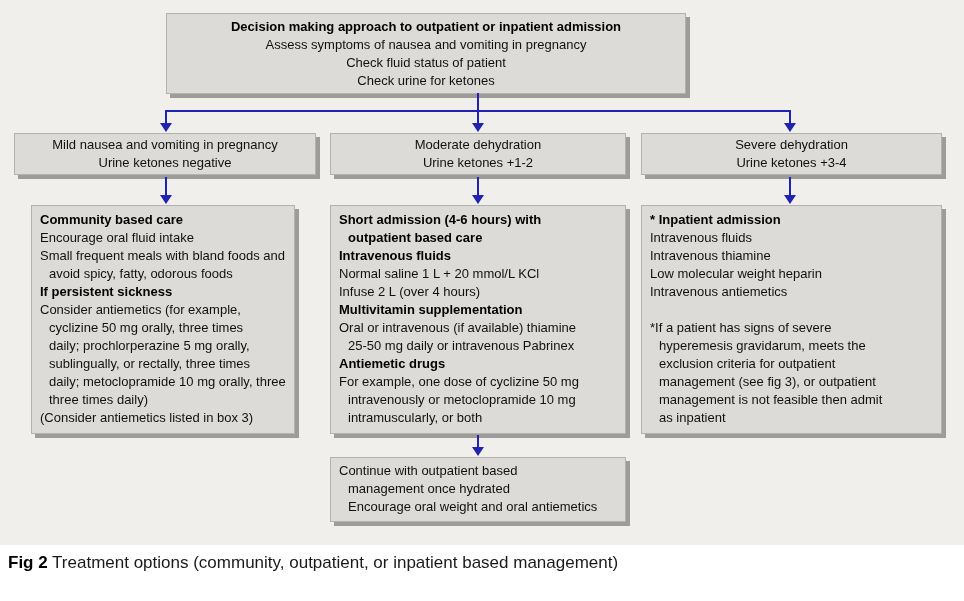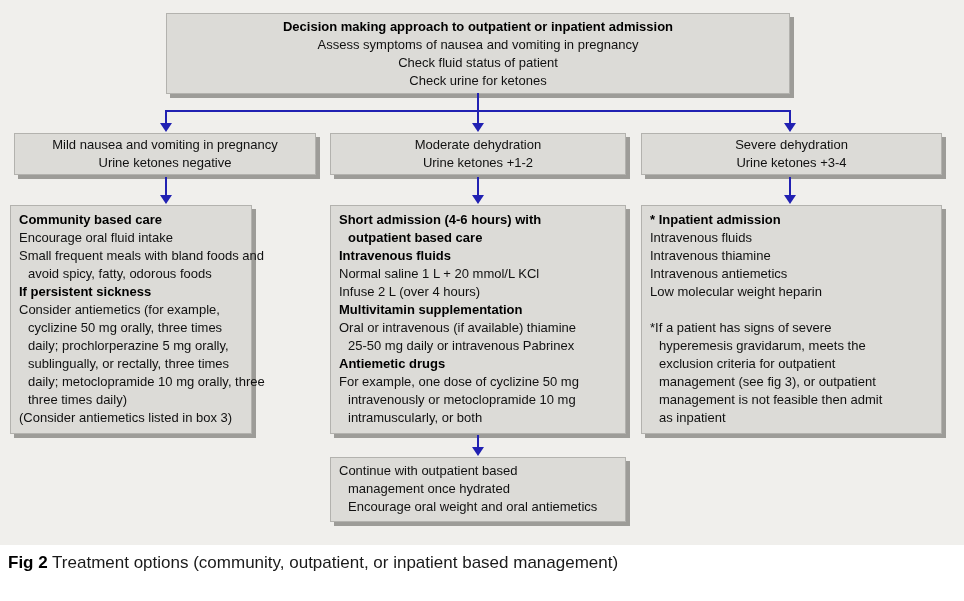--- a/index.html
+++ b/index.html
@@ -21,21 +21,21 @@
     border:1px solid var(--box-border);
     box-shadow:4px 4px 0 var(--box-shadow);
     color:var(--text);
     font-size:13px;
     box-sizing:border-box;
   }
   .line{line-height:18px;min-height:18px;white-space:nowrap;}
   .bold{font-weight:bold;color:#000;}
   .indent{padding-left:9px;}
   .center{text-align:center;}
-  .top-box{left:166px;top:13px;width:624px;padding:4px 6px 3px 6px;}
+  .top-box{left:166px;top:13px;width:520px;padding:4px 6px 3px 6px;}
   .label-box{top:133px;height:42px;display:flex;flex-direction:column;justify-content:center;padding:0 0;}
   .content-box{top:205px;padding:5px 6px 6px 8px;}
   .reassess-box{left:330px;top:457px;width:296px;padding:4px 6px 5px 8px;}
   .vline{position:absolute;width:2px;background:var(--arrow);}
   .hline{position:absolute;height:2px;background:var(--arrow);}
   .ahead{
     position:absolute;width:0;height:0;
     border-left:6px solid transparent;
     border-right:6px solid transparent;
     border-top:9px solid var(--arrow);
@@ -79,21 +79,21 @@
       <div class="line center">Urine ketones +3-4</div>
     </div>
 
     <div class="vline" style="left:165px;top:177px;height:18px;"></div>
     <div class="ahead" style="left:160px;top:195px;"></div>
     <div class="vline" style="left:477px;top:177px;height:18px;"></div>
     <div class="ahead" style="left:472px;top:195px;"></div>
     <div class="vline" style="left:789px;top:177px;height:18px;"></div>
     <div class="ahead" style="left:784px;top:195px;"></div>
 
-    <div class="box content-box" style="left:10px;width:242px;">
+    <div class="box content-box" style="left:31px;width:264px;">
       <div class="line bold">Community based care</div>
       <div class="line">Encourage oral fluid intake</div>
       <div class="line">Small frequent meals with bland foods and</div>
       <div class="line indent">avoid spicy, fatty, odorous foods</div>
       <div class="line bold">If persistent sickness</div>
       <div class="line">Consider antiemetics (for example,</div>
       <div class="line indent">cyclizine 50 mg orally, three times</div>
       <div class="line indent">daily; prochlorperazine 5 mg orally,</div>
       <div class="line indent">sublingually, or rectally, three times</div>
       <div class="line indent">daily; metoclopramide 10 mg orally, three</div>
@@ -113,22 +113,22 @@
       <div class="line bold">Antiemetic drugs</div>
       <div class="line">For example, one dose of cyclizine 50 mg</div>
       <div class="line indent">intravenously or metoclopramide 10 mg</div>
       <div class="line indent">intramuscularly, or both</div>
     </div>
 
     <div class="box content-box" style="left:641px;width:301px;">
       <div class="line bold">* Inpatient admission</div>
       <div class="line">Intravenous fluids</div>
       <div class="line">Intravenous thiamine</div>
+      <div class="line">Low molecular weight heparin</div>
       <div class="line">Intravenous antiemetics</div>
-      <div class="line">Low molecular weight heparin</div>
       <div class="line"></div>
       <div class="line">*If a patient has signs of severe</div>
       <div class="line indent">hyperemesis gravidarum, meets the</div>
       <div class="line indent">exclusion criteria for outpatient</div>
       <div class="line indent">management (see fig 3), or outpatient</div>
       <div class="line indent">management is not feasible then admit</div>
       <div class="line indent">as inpatient</div>
     </div>
 
     <div class="vline" style="left:477px;top:435px;height:12px;"></div>

